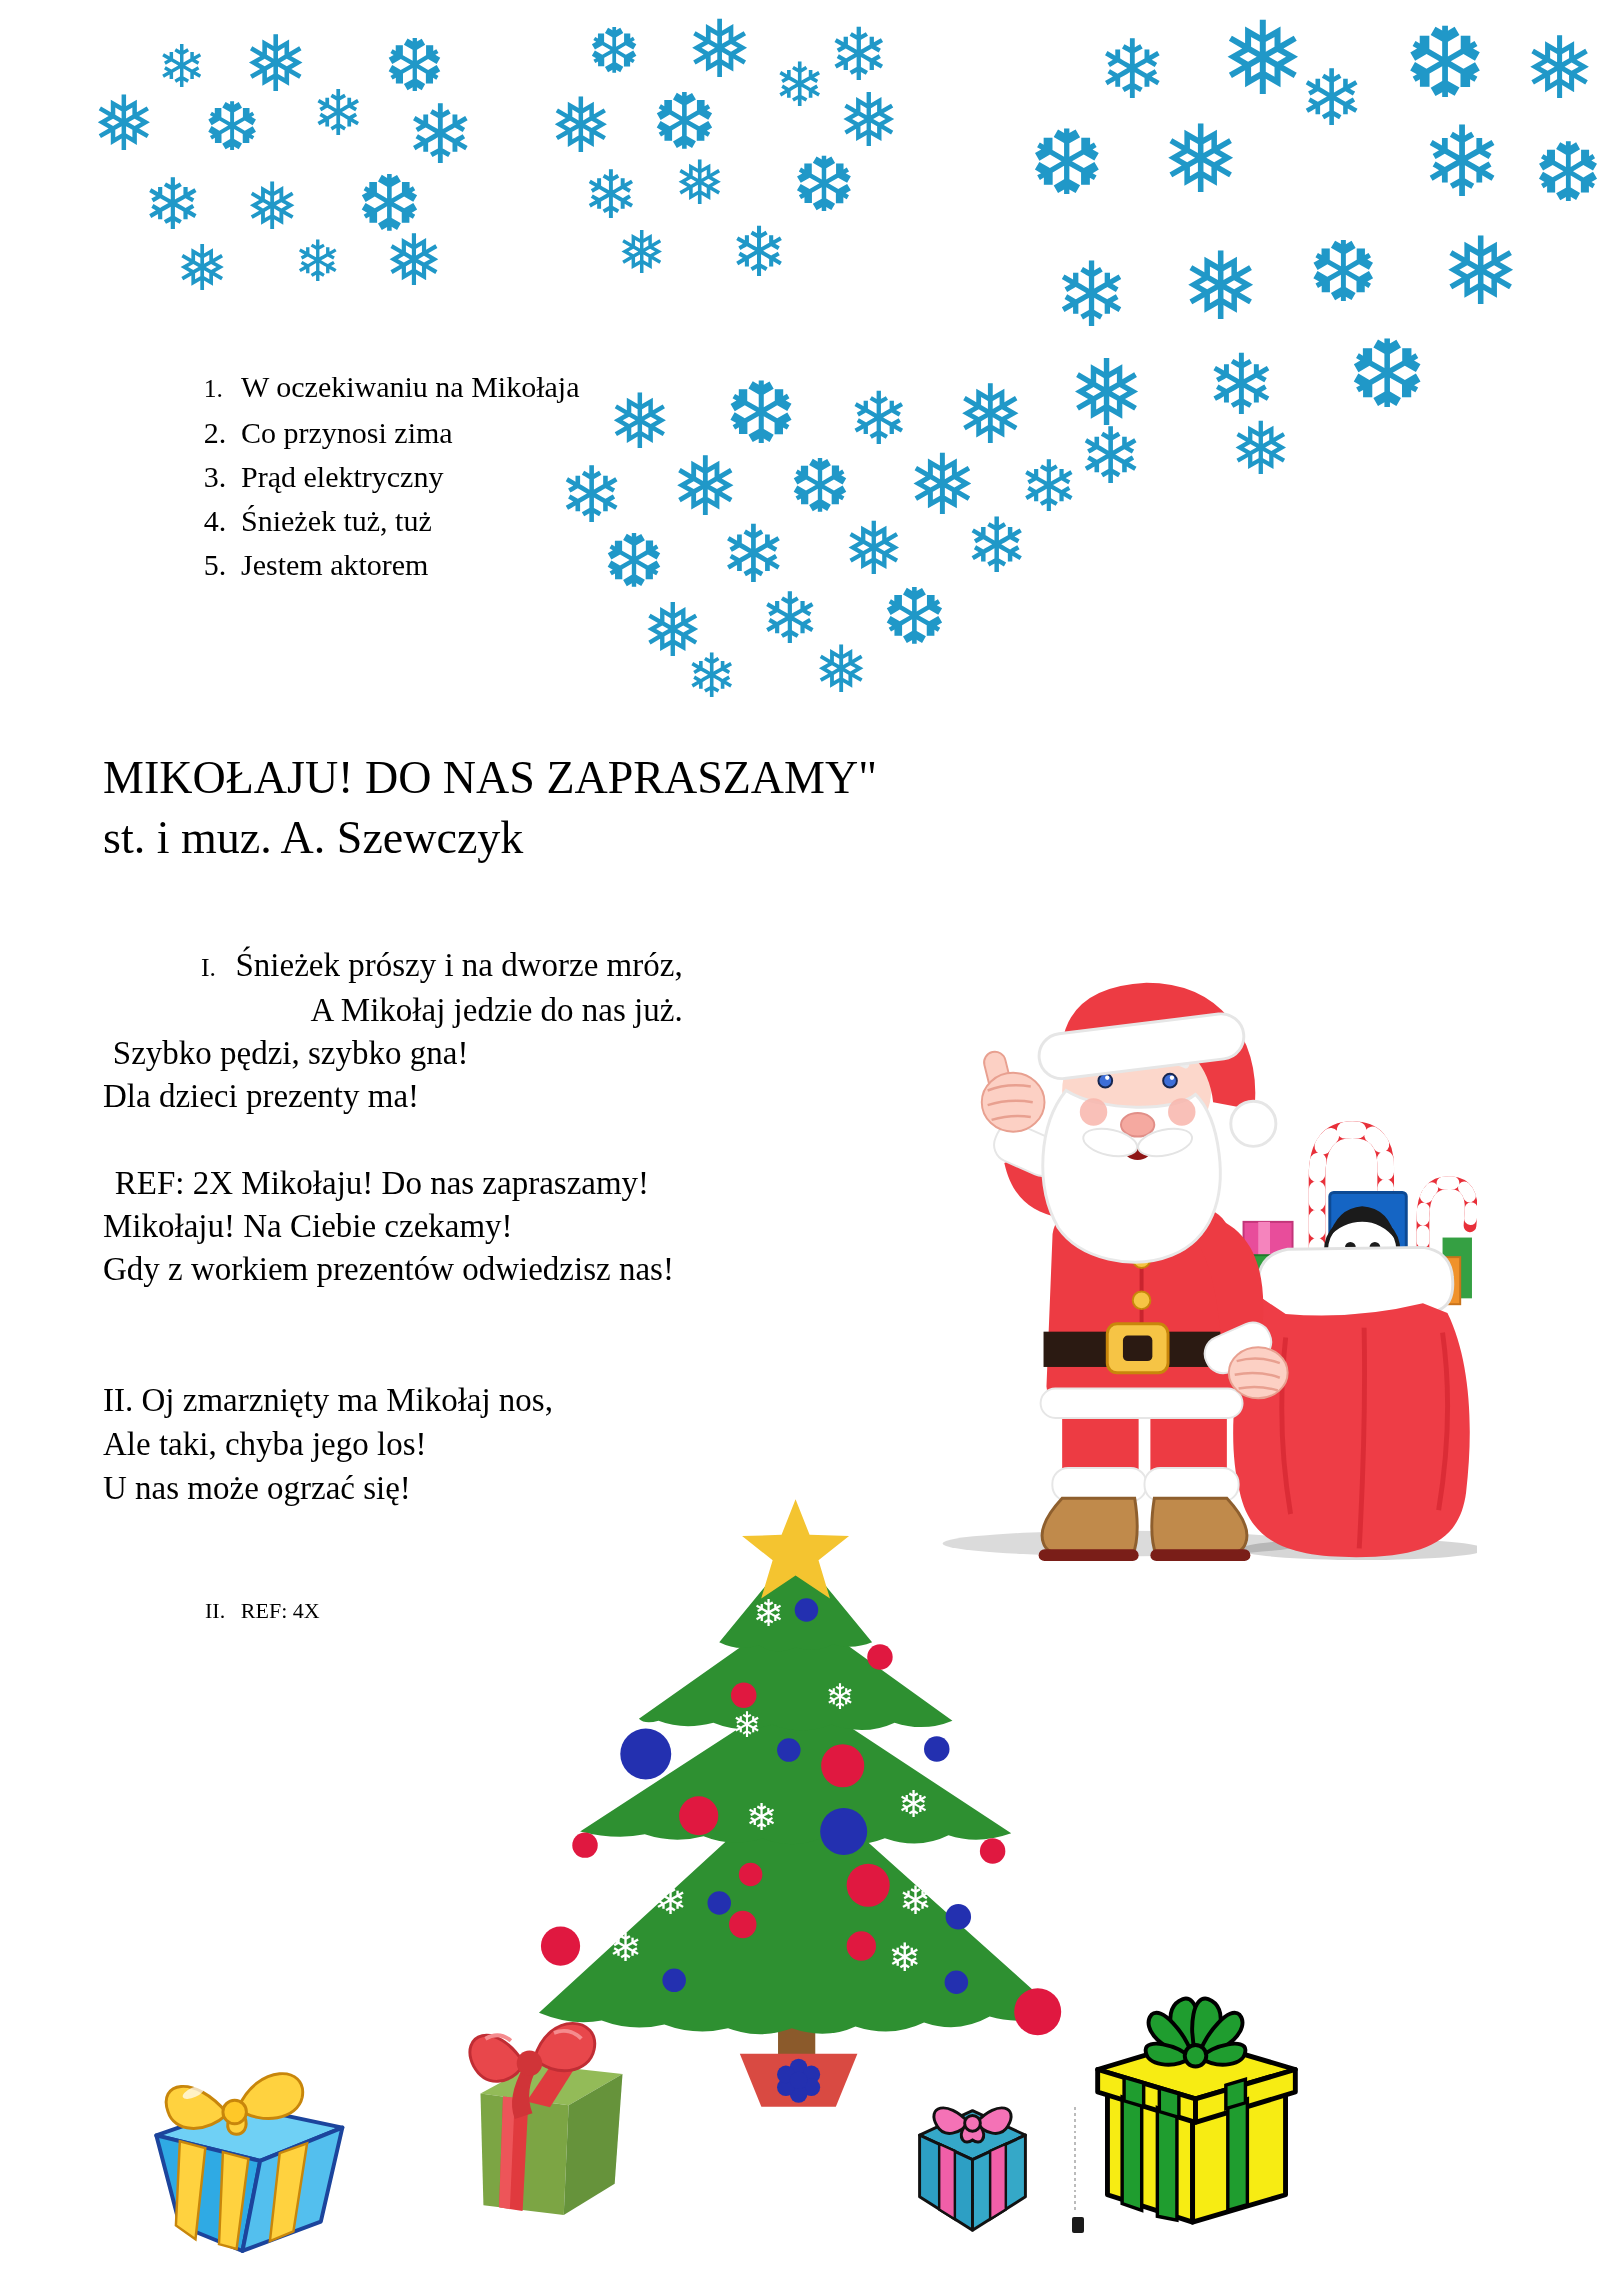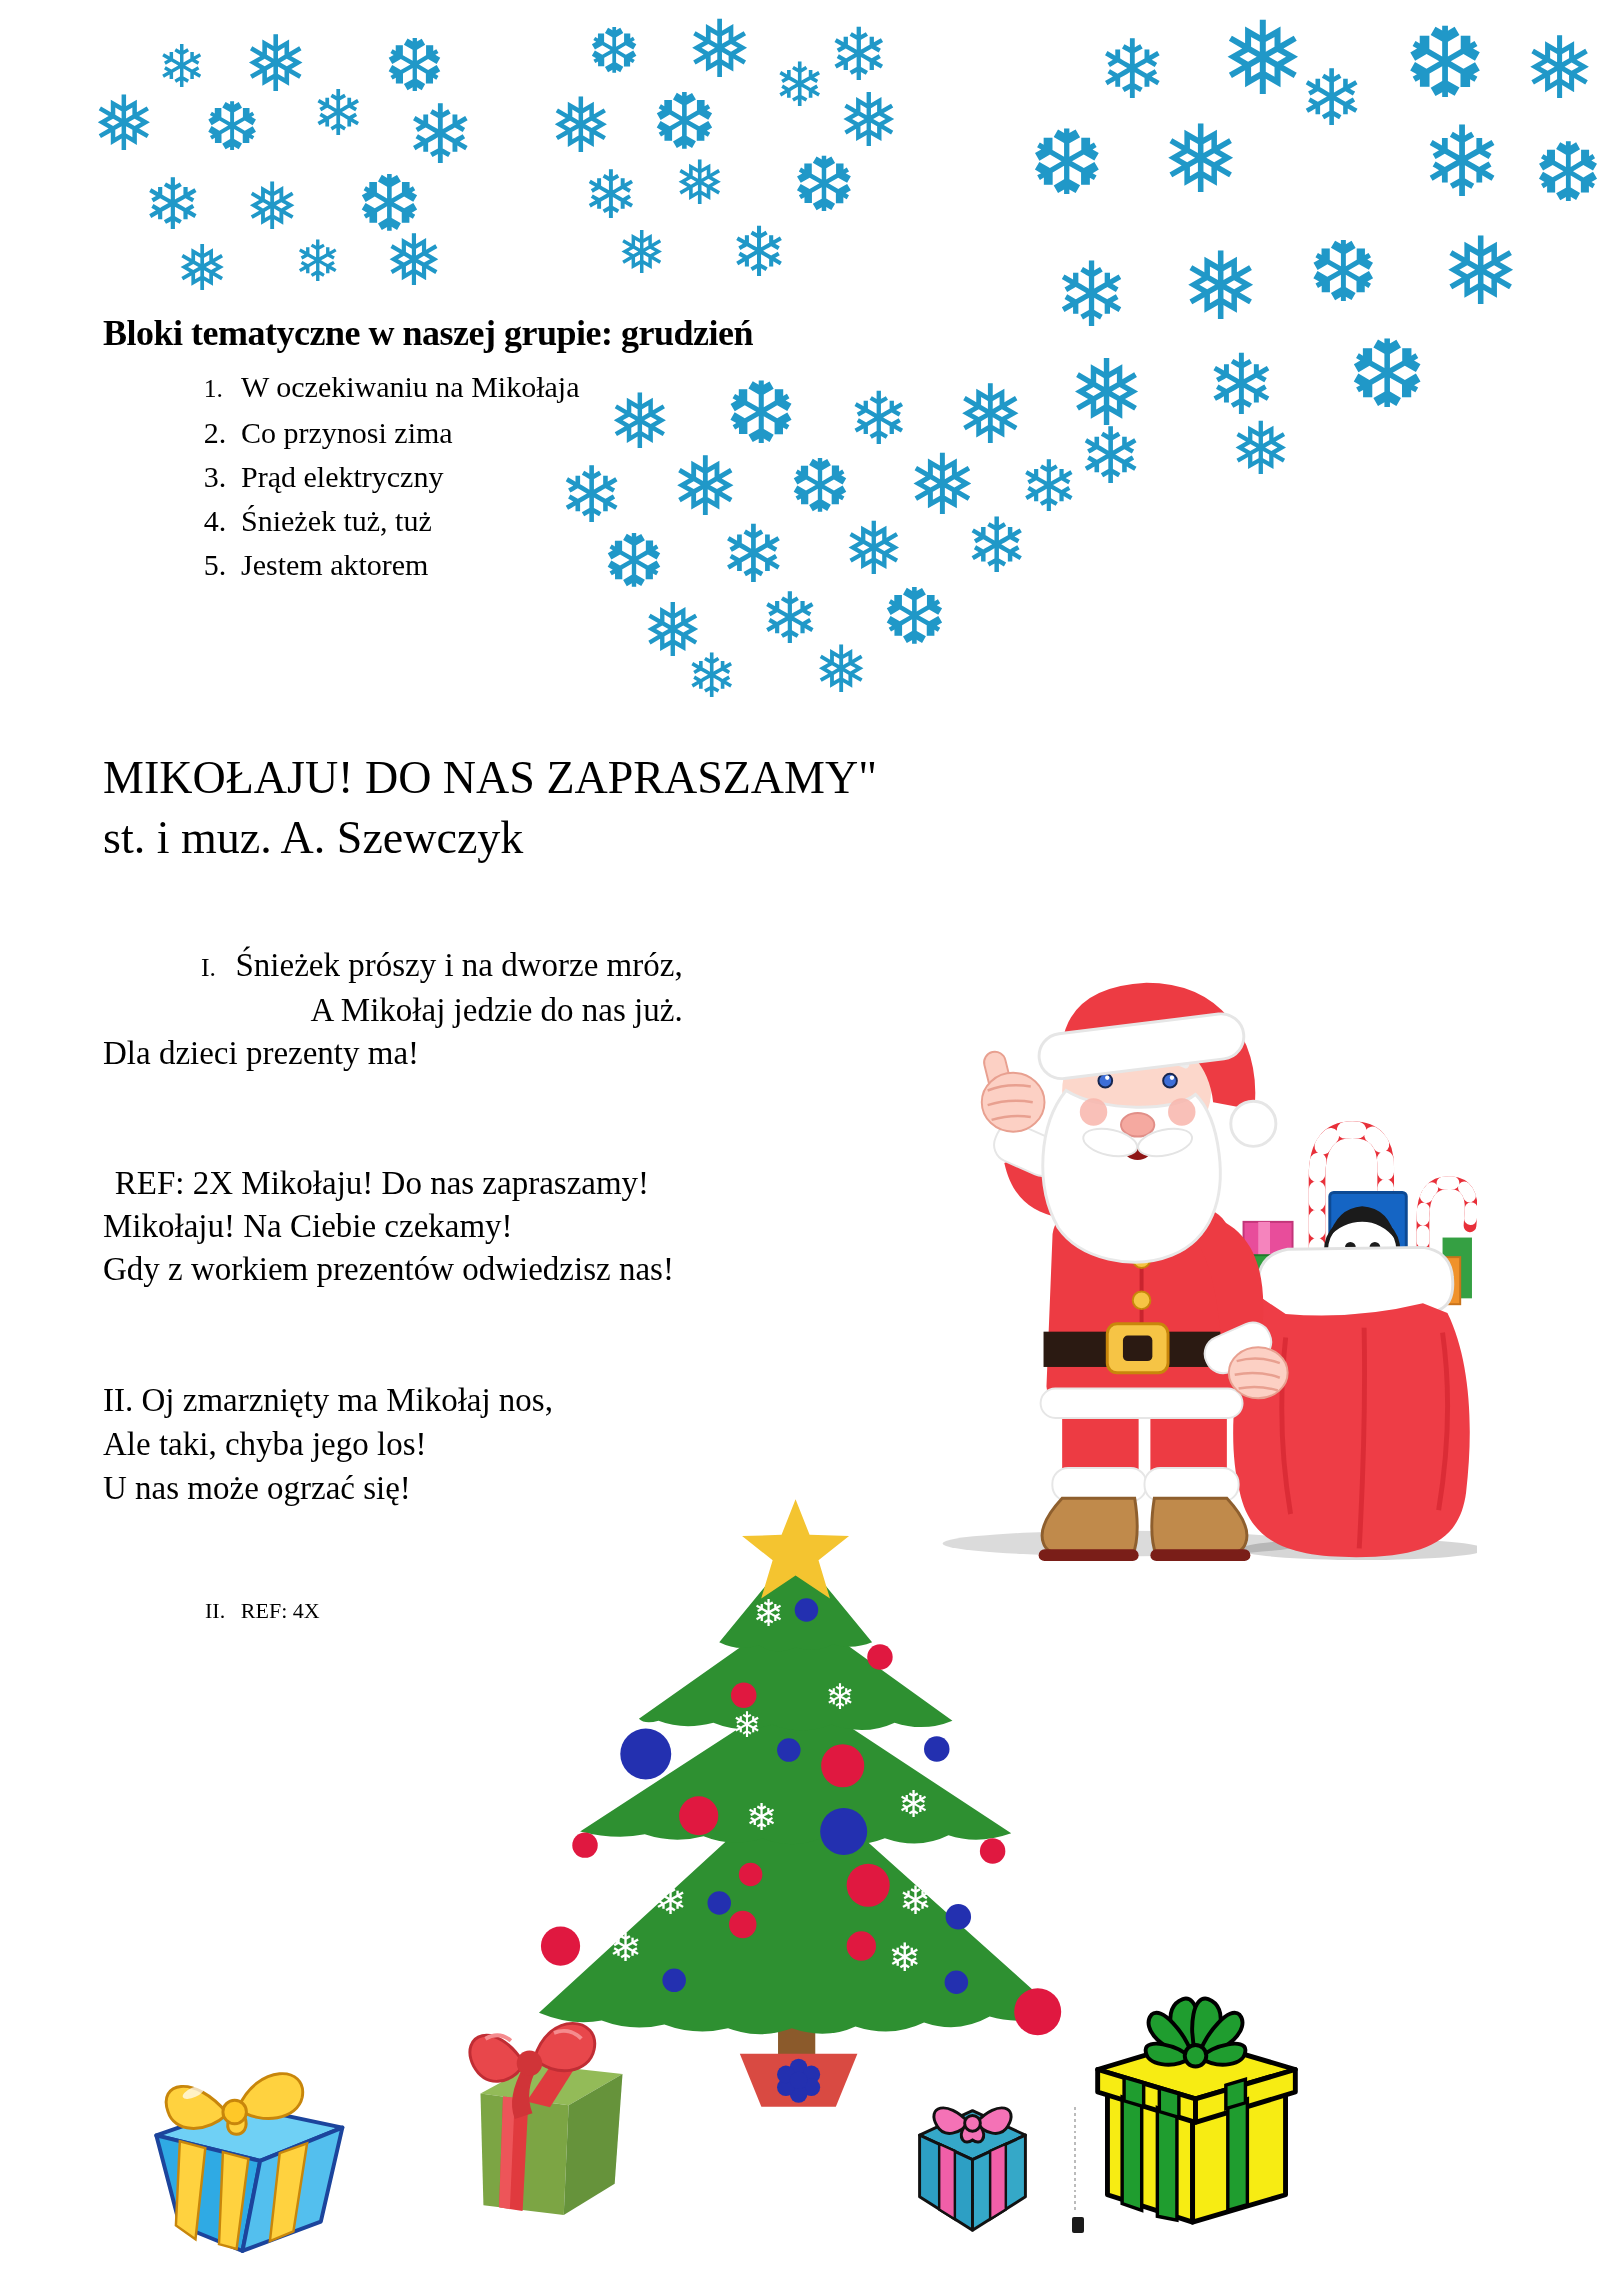--- a/index.html
+++ b/index.html
@@ -92,38 +92,38 @@
       <span class="flake" style="left: 720px; top: 515px; font-size: 80px;">❄</span>
       <span class="flake" style="left: 843px; top: 512px; font-size: 73px;">❅</span>
       <span class="flake" style="left: 965px; top: 508px; font-size: 76px;">❄</span>
       <span class="flake" style="left: 642px; top: 593px; font-size: 74px;">❅</span>
       <span class="flake" style="left: 760px; top: 583px; font-size: 71px;">❄</span>
       <span class="flake" style="left: 882px; top: 578px; font-size: 78px;">❆</span>
       <span class="flake" style="left: 686px; top: 645px; font-size: 61px;">❄</span>
       <span class="flake" style="left: 814px; top: 637px; font-size: 65px;">❅</span>
     </div>
 
-  <div class="abs" id="heading">Bloki tematyczne w naszej grupie: grudzień</div>
 
   <div class="abs" id="topics">
     <div class="topic-row"><span class="topic-num">1.</span><span>W oczekiwaniu na Mikołaja</span></div>
     <div class="topic-row"><span class="topic-num">2.</span><span>Co przynosi zima</span></div>
     <div class="topic-row"><span class="topic-num">3.</span><span>Prąd elektryczny</span></div>
     <div class="topic-row"><span class="topic-num">4.</span><span>Śnieżek tuż, tuż</span></div>
     <div class="topic-row"><span class="topic-num">5.</span><span>Jestem aktorem</span></div>
   </div>
 
   <div class="abs" id="song-title-block">
     <div>MIKOŁAJU! DO NAS ZAPRASZAMY"</div>
     <div>st. i muz. A. Szewczyk</div>
   </div>
 
   <div class="abs lyrics" id="verse1">
     <div class="l1"><span class="marker">I.</span><span>Śnieżek prószy i na dworze mróz,</span></div>
     <div class="l2">A Mikołaj jedzie do nas już.</div>
+    <div class="l3">Szybko pędzi, szybko gna!</div>
     <div class="l4">Dla dzieci prezenty ma!</div>
   </div>
 
   <div class="abs lyrics" id="refrain">
     <div class="l1">REF: 2X Mikołaju! Do nas zapraszamy!</div>
     <div>Mikołaju! Na Ciebie czekamy!</div>
     <div>Gdy z workiem prezentów odwiedzisz nas!</div>
   </div>
 
   <div class="abs lyrics" id="verse2">

